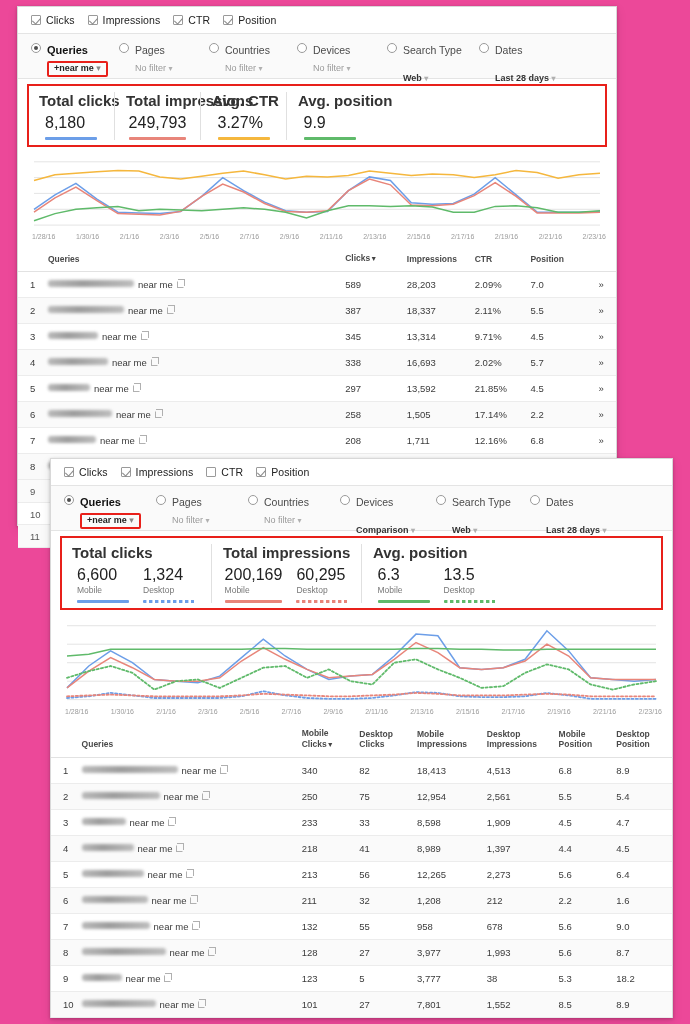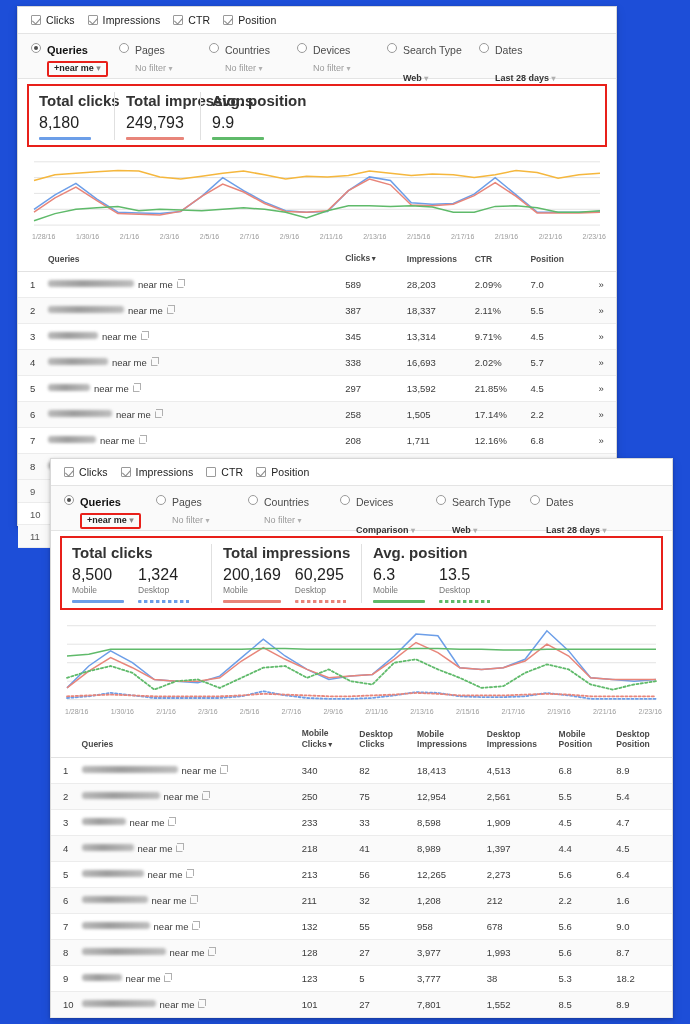--- a/index.html
+++ b/index.html
@@ -3,21 +3,21 @@
 <meta charset="utf-8">
 <style>
   * { box-sizing: border-box; }
   html, body {
     margin: 0; padding: 0;
     width: 690px; height: 1024px;
     background: #ffffff;
     font-family: "Liberation Sans", sans-serif;
     -webkit-font-smoothing: antialiased;
   }
-  #stage { position: relative; width: 690px; height: 1024px; overflow: hidden; background:#1d4ed8; }
+  #stage { position: relative; width: 690px; height: 1024px; overflow: hidden; background:#ec4899; }
 
   
   .panel {
     position: absolute;
     background: #ffffff;
     border: 1px solid #d8d8d8;
     box-shadow: 0 1px 3px rgba(0,0,0,.22), 0 4px 10px rgba(0,0,0,.10);
   }
   #panel1 { left: 17px; top: 6px; width: 600px; height: 520px; z-index: 1; }
   #panel2 { left: 50px; top: 458px; width: 623px; height: 560px; z-index: 3; }
@@ -79,21 +79,21 @@
     font-size: 9px; font-weight: bold; color: #222; white-space: nowrap;
   }
   .chip .car { color: #888; font-weight: normal; }
 
   
   .summary { display: flex; padding: 7px 0 6px 0; }
   .summary.boxed { outline: 2px solid #e8201a; outline-offset: -1px; }
   .scell { padding: 0 11px; border-left: 1px solid #e0e0e0; }
   .scell:first-child { border-left: none; }
   .scell .shead { font-size: 15px; font-weight: bold; color: #333; white-space: nowrap; }
-  .svals { display: flex; gap: 14px; margin-top: 5px; }
+  .svals { display: flex; gap: 14px; margin-top: 5px; justify-content: center; }
   .sgroup { min-width: 52px; }
   .sgroup .snum { font-size: 16px; color: #222; line-height: 1.15; white-space: nowrap; }
   .sgroup .sseg { font-size: 8.5px; color: #777; margin-top: 1px; }
   .sbar { height: 3px; margin-top: 5px; border-radius: 1px; }
   .sbar.dash { height: 0; border-top: 3px dotted; background: none !important; }
 
   
   .chart-wrap { padding: 6px 10px 0 10px; }
   .chart-wrap svg { display: block; }
   .axis-row {
@@ -215,20 +215,31 @@
       </div>
     </div>
     <div class="scell" style="width:86px">
       <div class="shead">Total impressions</div>
       <div class="svals">
 
           <div class="sgroup">
             <div class="snum">249,793</div>
 
             <div class="sbar " style="background:#e8857a"></div>
+          </div>
+      </div>
+    </div>
+    <div class="scell" style="width:86px">
+      <div class="shead">Avg. CTR</div>
+      <div class="svals">
+
+          <div class="sgroup">
+            <div class="snum">3.27%</div>
+
+            <div class="sbar " style="background:#f5b73d"></div>
           </div>
       </div>
     </div>
     <div class="scell" style="width:86px">
       <div class="shead">Avg. position</div>
       <div class="svals">
 
           <div class="sgroup">
             <div class="snum">9.9</div>
 
@@ -430,21 +441,21 @@
       </div>
       </div>
 
     <div style="padding:6px 10px 0 10px;">
       <div class="summary boxed" id="p2-summary">
     <div class="scell" style="width:150px">
       <div class="shead">Total clicks</div>
       <div class="svals">
 
           <div class="sgroup">
-            <div class="snum">8,500</div>
+            <div class="snum">6,600</div>
             <div class="sseg">Mobile</div>
             <div class="sbar " style="background:#6c9ee8"></div>
           </div>
           <div class="sgroup">
             <div class="snum">1,324</div>
             <div class="sseg">Desktop</div>
             <div class="sbar dash" style="border-top-color:#6c9ee8"></div>
           </div>
       </div>
     </div>

